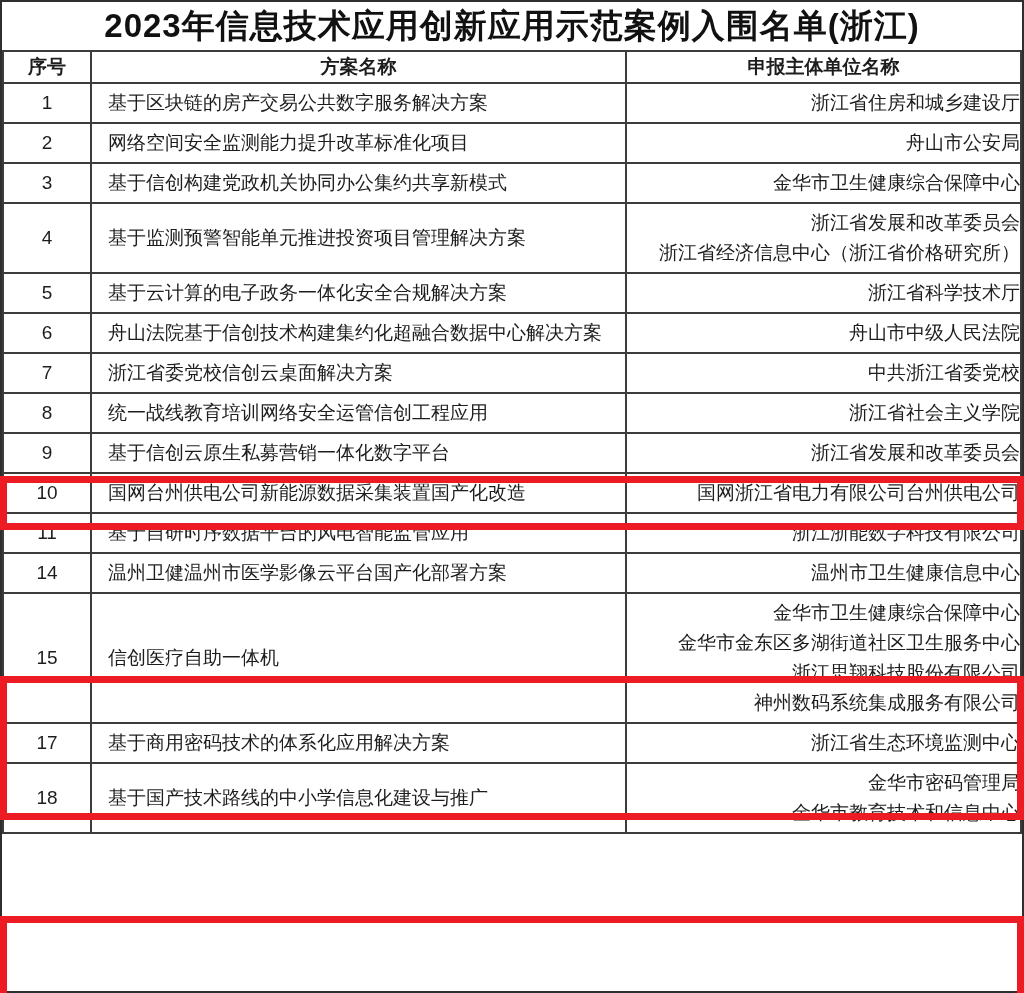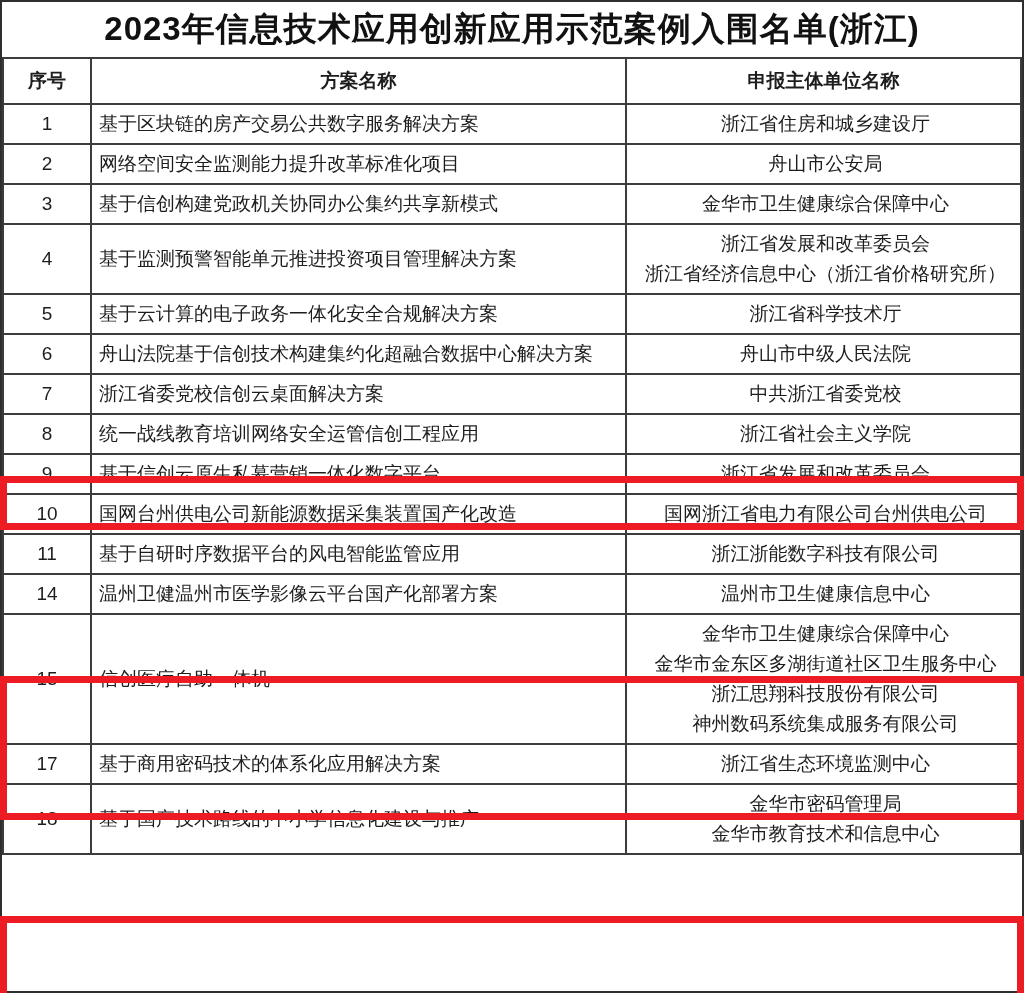--- a/index.html
+++ b/index.html
@@ -10,43 +10,43 @@
     background: #fdfdfd; color: var(--text);
     font-family: "Liberation Sans", "DejaVu Sans", sans-serif;
   }
   .frame {
     position: relative;
     width: 1024px; min-height: 993px;
     border: 2px solid #2e2e2e;
     background: #fff;
   }
   .title {
-    height: 55px;
+    height: 48px;
     display: flex; align-items: center; justify-content: center;
     font-size: 33px; font-weight: bold; letter-spacing: 1px;
     color: #111;
   }
   table {
     width: 100%;
     border-collapse: collapse;
     table-layout: fixed;
   }
   col.c-num  { width: 88px; }
   col.c-name { width: 535px; }
   th, td {
     border: 2px solid var(--border);
     font-size: 19px;
     vertical-align: middle;
     overflow: hidden;
   }
-  thead th { height: 46px; text-align: center; font-weight: bold; background: #fff; margin-left: 16px; }
+  thead th { height: 32px; text-align: center; font-weight: bold; background: #fff; margin-left: 16px; }
   tbody tr { height: 38px; }
   td.col-num  { text-align: center; }
-  td.col-name { text-align: left; padding: 3px 6px 3px 7px; }
-  td.col-unit { text-align: center; padding: 4px 6px 4px 10px; }
+  td.col-name { text-align: left; padding: 3px 6px 3px 16px; }
+  td.col-unit { text-align: right; padding: 4px 0 4px 10px; }
   .unit-line { line-height: 30px; white-space: nowrap; }
   .highlight-box {
     position: absolute;
     left: -2px;
     width: 1024px;
     border: 7px solid var(--hl);
     pointer-events: none;
     z-index: 5;
   }
 </style>

